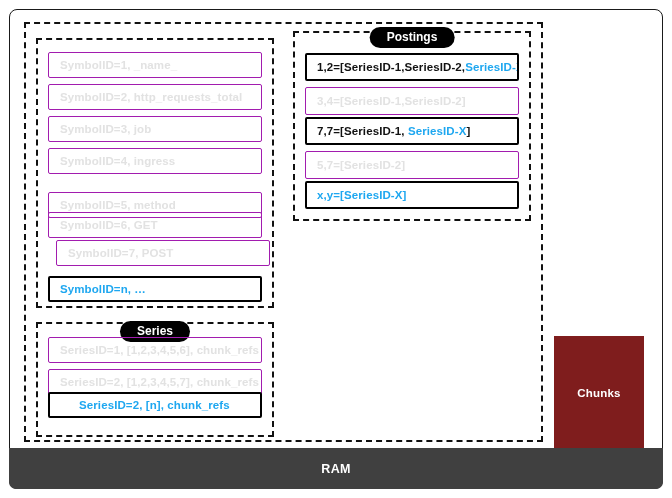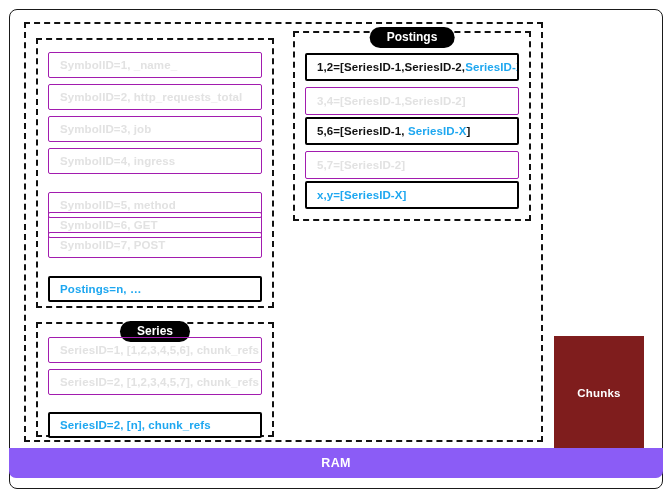--- a/index.html
+++ b/index.html
@@ -30,23 +30,23 @@
     box-sizing: border-box;
     border: 1.5px solid #1a1a1a;
     border-radius: 8px;
     background: #ffffff;
   }
   .ram-bar {
     position: absolute;
     left: 9px;
     top: 448px;
     width: 654px;
-    height: 30px;
-    box-sizing: border-box;
-    background: #8b5cf6;
+    height: 41px;
+    box-sizing: border-box;
+    background: #404040;
     border-radius: 0 0 7px 7px;
     display: flex;
     align-items: center;
     justify-content: center;
   }
   .ram-bar .ram-label {
     color: #ffffff;
     font-size: 12.5px;
     font-weight: bold;
     letter-spacing: 0.3px;
@@ -146,28 +146,28 @@
   .black { color: #111111; }
 
   
   .sym-row { left: 48px; width: 214px; height: 26px; }
   .sym-0 { top: 52px; }
   .sym-1 { top: 84px; }
   .sym-2 { top: 116px; }
   .sym-3 { top: 148px; }
   .sym-4 { top: 180px; margin-top: 12px; }
   .sym-5 { top: 212px; }
-  .sym-6 { top: 232px; }
+  .sym-6 { top: 240px; margin-left: 8px; }
   .sym-7 { top: 276px; }
 
   
   .ser-row { left: 48px; width: 214px; height: 26px; }
   .ser-0 { top: 337px; }
   .ser-1 { top: 369px; }
-  .ser-2 { top: 412px; }
+  .ser-2 { top: 392px; padding-left: 19px; }
 
   
   .pos-row { left: 305px; width: 214px; height: 28px; }
   .pos-0 { top: 53px; }
   .pos-1 { top: 87px; }
   .pos-2 { top: 117px; }
   .pos-3 { top: 151px; }
   .pos-4 { top: 181px; }
 
   
@@ -216,21 +216,21 @@
       <div class="row muted sym-row sym-4">
         <span class="txt"><span>SymbolID=5, method</span></span>
       </div>
       <div class="row muted sym-row sym-5">
         <span class="txt"><span>SymbolID=6, GET</span></span>
       </div>
       <div class="row muted sym-row sym-6">
         <span class="txt"><span>SymbolID=7, POST</span></span>
       </div>
       <div class="row active sym-row sym-7">
-        <span class="txt"><span class="blue">Postings=n, …</span></span>
+        <span class="txt"><span class="blue">SymbolID=n, …</span></span>
       </div>
     </div>
 
   <div class="dashed panel-series"></div>
   <div class="pill pill-series">Series</div>
   <div id="series-rows">
       <div class="row muted ser-row ser-0">
         <span class="txt"><span>SeriesID=1, [1,2,3,4,5,6], chunk_refs</span></span>
       </div>
       <div class="row muted ser-row ser-1">
@@ -244,21 +244,21 @@
   <div class="dashed panel-postings"></div>
   <div class="pill pill-postings">Postings</div>
   <div id="postings-rows">
       <div class="row active pos-row pos-0">
         <span class="txt"><span class="black">1,2=[SeriesID-1,SeriesID-2,</span><span class="blue">SeriesID-X</span></span>
       </div>
       <div class="row muted pos-row pos-1">
         <span class="txt"><span>3,4=[SeriesID-1,SeriesID-2]</span></span>
       </div>
       <div class="row active pos-row pos-2">
-        <span class="txt"><span class="black">5,6=[SeriesID-1, </span><span class="blue">SeriesID-X</span><span class="black">]</span></span>
+        <span class="txt"><span class="black">7,7=[SeriesID-1, </span><span class="blue">SeriesID-X</span><span class="black">]</span></span>
       </div>
       <div class="row muted pos-row pos-3">
         <span class="txt"><span>5,7=[SeriesID-2]</span></span>
       </div>
       <div class="row active pos-row pos-4">
         <span class="txt"><span class="blue">x,y=[SeriesID-X]</span></span>
       </div>
     </div>
 
   <div class="chunks">

